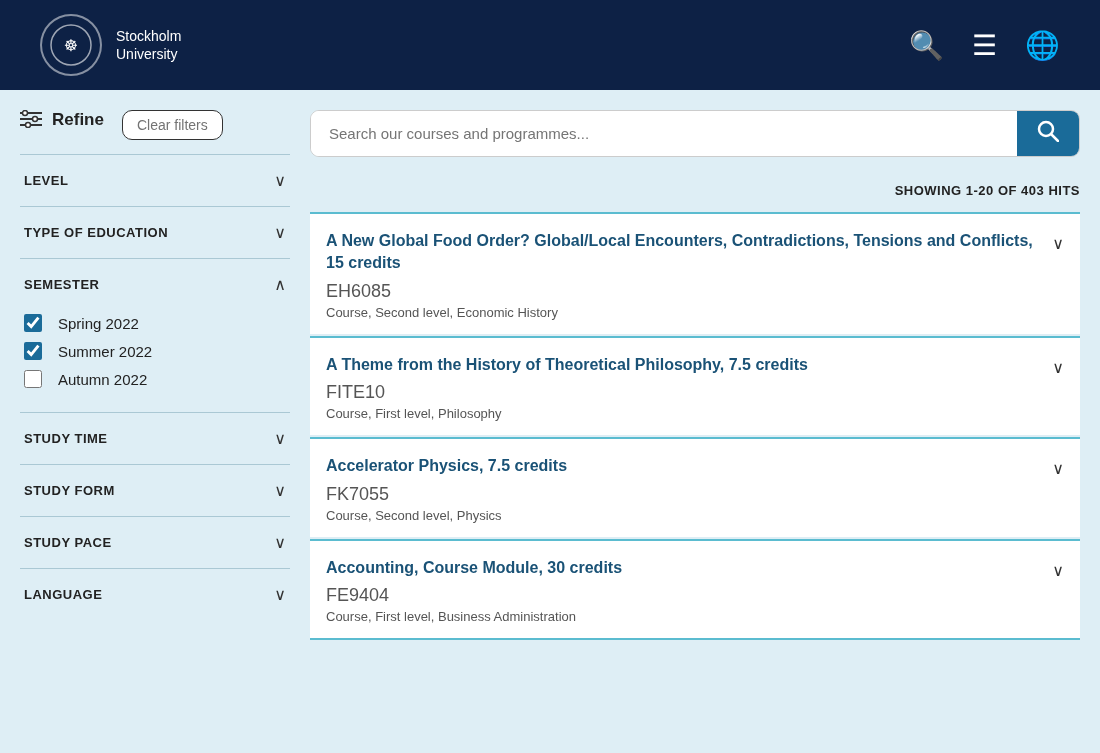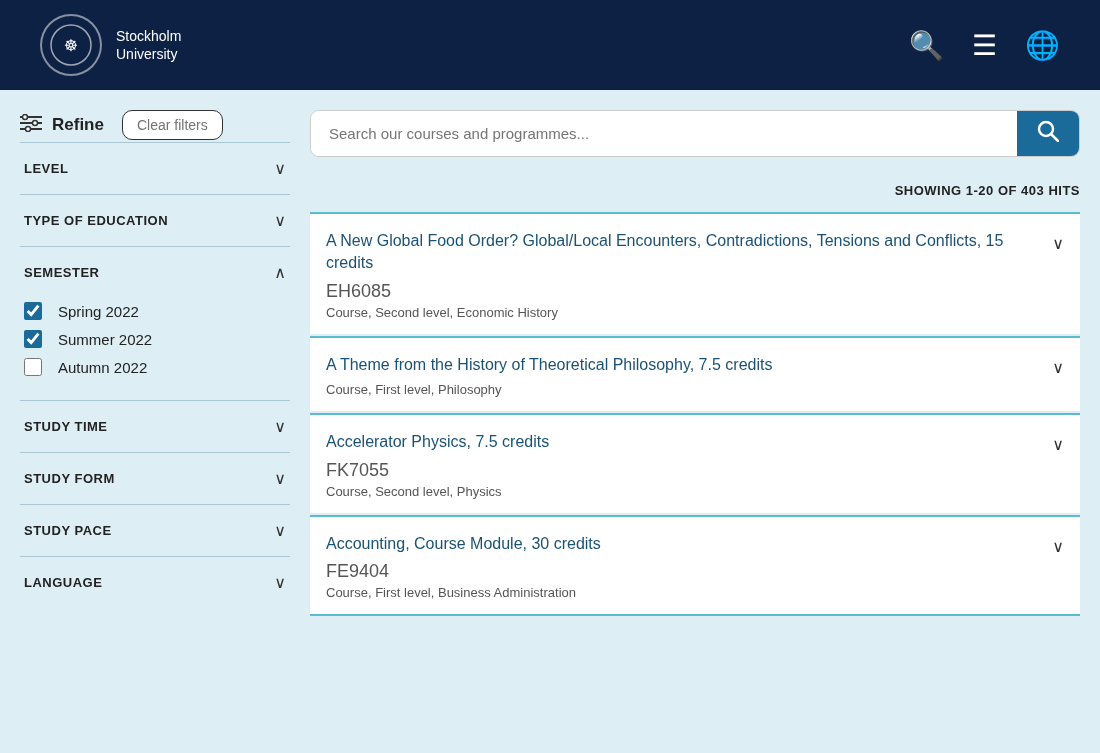--- a/index.html
+++ b/index.html
@@ -64,23 +64,23 @@
 
     
     .sidebar {
       width: 270px;
       flex-shrink: 0;
       background: #deeef5;
     }
 
     .refine-header {
       display: flex;
-      align-items: center;
+      align-items: flex-start;
       gap: 10px;
-      margin-bottom: 2px;
+      margin-bottom: 14px;
     }
     .refine-icon {
       font-size: 18px;
       color: #333;
     }
     .refine-label {
       font-size: 17px;
       font-weight: bold;
       color: #222;
     }
@@ -192,21 +192,21 @@
       justify-content: space-between;
       align-items: flex-start;
       margin-bottom: 2px;
     }
     .course-item:last-child {
       border-bottom: 2px solid #5bbcd0;
     }
     .course-info { flex: 1; }
     .course-title {
       font-size: 16px;
-      font-weight: normal;
+      font-weight: bold;
       color: #1a5276;
       margin-bottom: 6px;
       line-height: 1.4;
     }
     .course-code {
       font-size: 18px;
       color: #555;
       margin-bottom: 3px;
     }
     .course-meta {
@@ -351,20 +351,21 @@
             <div class="course-title">A New Global Food Order? Global/Local Encounters, Contradictions, Tensions and Conflicts, 15 credits</div>
             <div class="course-code">EH6085</div>
             <div class="course-meta">Course, Second level, Economic History</div>
           </div>
           <span class="course-chevron">∨</span>
         </div>
 
         <div class="course-item">
           <div class="course-info">
             <div class="course-title">A Theme from the History of Theoretical Philosophy, 7.5 credits</div>
+            <div class="course-code">FITE10</div>
             <div class="course-meta">Course, First level, Philosophy</div>
           </div>
           <span class="course-chevron">∨</span>
         </div>
 
         <div class="course-item">
           <div class="course-info">
             <div class="course-title">Accelerator Physics, 7.5 credits</div>
             <div class="course-code">FK7055</div>
             <div class="course-meta">Course, Second level, Physics</div>

